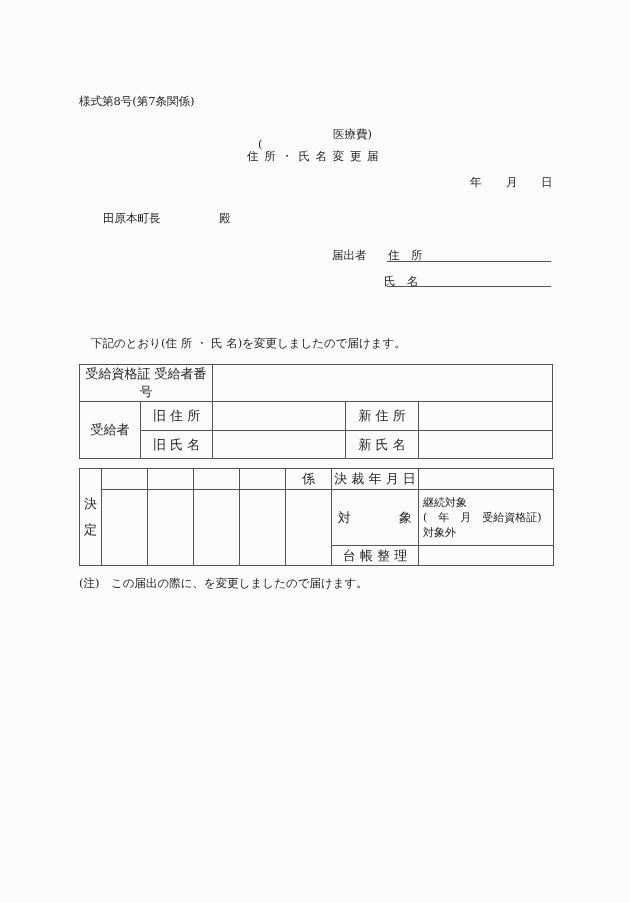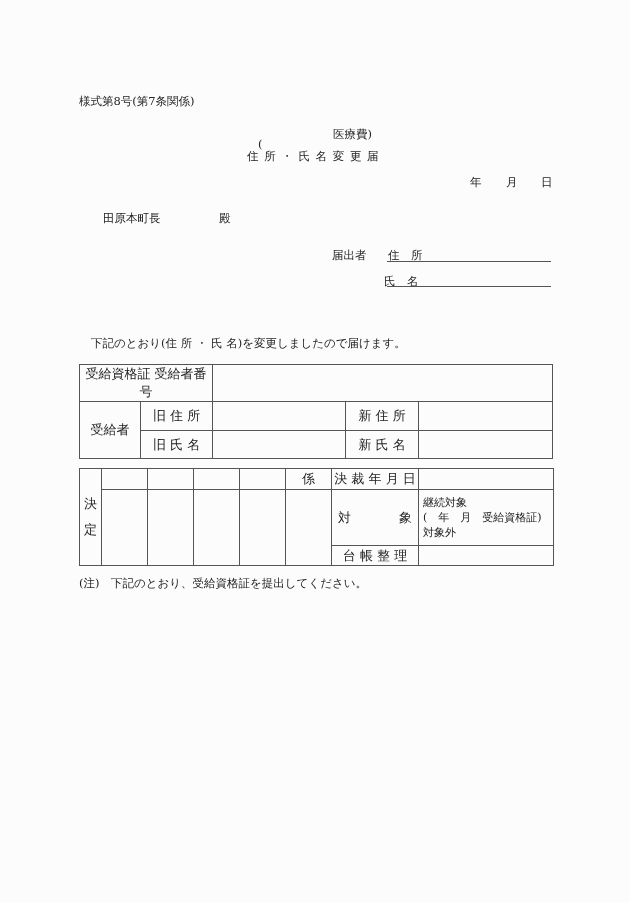--- a/index.html
+++ b/index.html
@@ -107,13 +107,13 @@
       <div>対象外</div>
     </td>
   </tr>
   <tr style="height:20px;">
     <td class="c">台 帳 整 理</td>
     <td></td>
   </tr>
 </tbody>
   </table>
 
-<div class="abs" style="left:79px;top:576px;">(注)　下記のとおり、受給資格証を提出してください。</div>
+<div class="abs" style="left:79px;top:576px;">(注)　この届出の際に、を変更しましたので届けます。</div>
 
 </body></html>

